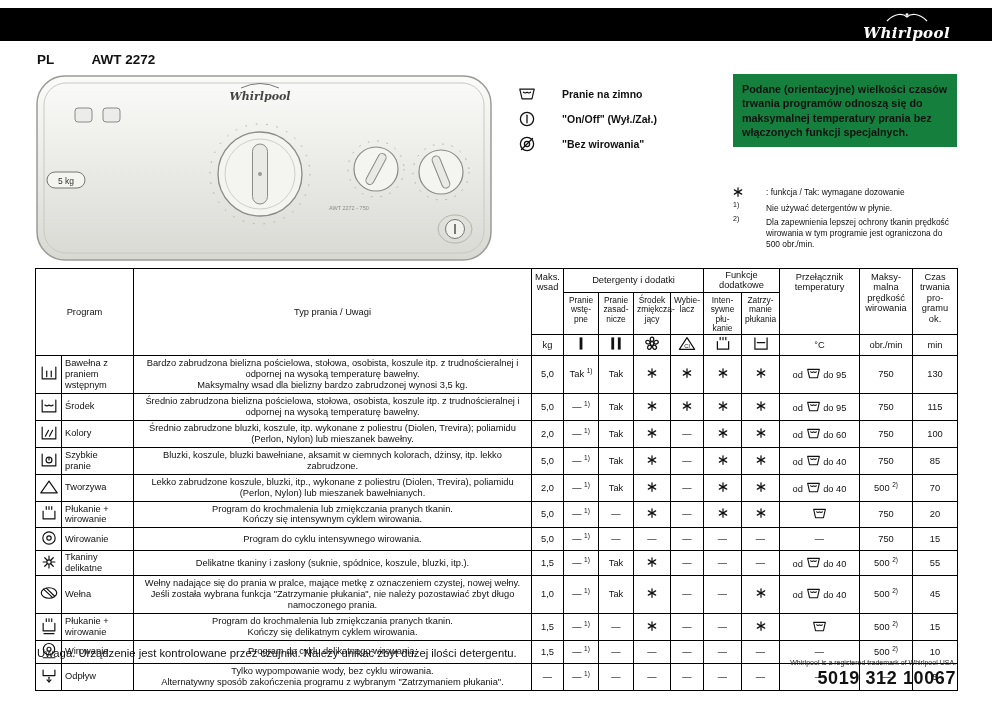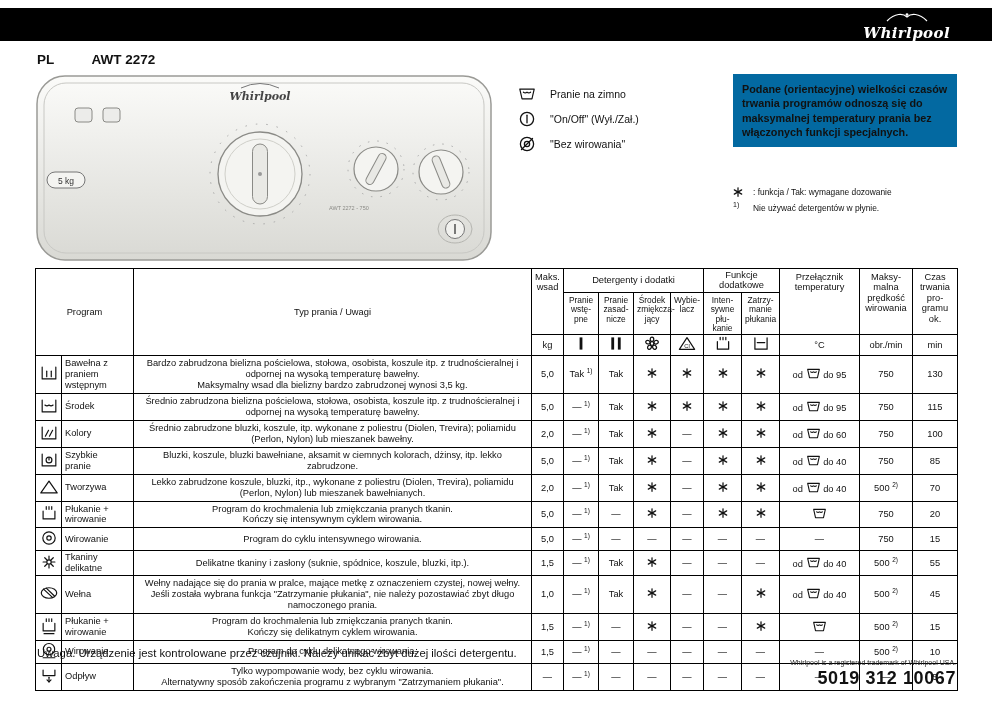--- a/index.html
+++ b/index.html
@@ -13,29 +13,29 @@
   .logo{color:#fff;text-align:center;line-height:1}
   .logo .name{font-family:"DejaVu Serif","Liberation Serif",serif;font-style:italic;
               font-weight:bold;font-size:15px;letter-spacing:.4px;margin-top:1px}
 
   .header-line{position:absolute;left:37px;top:52px;font-size:13.5px;font-weight:bold}
   .header-line .lang{margin-right:34px}
 
   .panel{position:absolute;left:35px;top:74px}
 
   .legend{position:absolute;left:518px;top:86px;width:210px}
-  .legend-item{display:flex;align-items:center;gap:12px;margin-bottom:9px;
-               font-weight:normal;font-size:10.5px}
+  .legend-item{display:flex;align-items:center;gap:24px;margin-bottom:9px;
+               font-weight:bold;font-size:10.5px}
   .licon{flex:0 0 20px;display:flex;align-items:center}
   .licon svg{width:18px;height:16px}
 
   .right-col{position:absolute;left:733px;top:74px;width:224px}
-  .infobox{background:#0369a1;padding:8px 9px;font-weight:bold;font-size:10.8px;line-height:1.32}
+  .infobox{background:#15803d;padding:8px 9px;font-weight:bold;font-size:10.8px;line-height:1.32}
   .footnotes{margin-top:40px;font-size:8.4px;line-height:1.3}
-  .fnote{display:flex;gap:8px;margin-bottom:3px}
+  .fnote{display:flex;gap:21px;margin-bottom:3px}
   .fmark{flex:0 0 12px;text-align:left}
   .fmark sup{font-size:7px}
   .sym svg{width:10px;height:10px}
 
   
   .ptable{position:absolute;left:35px;top:268px;width:922px;border-collapse:collapse;
           table-layout:fixed;border:1.5px solid #000}
   .ptable th,.ptable td{border:1px solid #000;padding:1px 3px}
   .ptable thead th{font-weight:normal;font-size:9.3px;line-height:1.12;
                    text-align:center;vertical-align:middle}
@@ -148,20 +148,24 @@
                 <line x1="6" y1="0.9" x2="6" y2="11.1"></line>
                 <line x1="1.6" y1="3.45" x2="10.4" y2="8.55"></line>
                 <line x1="1.6" y1="8.55" x2="10.4" y2="3.45"></line>
               </g>
             </svg></span></span>
         <span class="ftext">: funkcja / Tak: wymagane dozowanie</span>
       </div>
       <div class="fnote">
         <span class="fmark"><sup>1)</sup></span>
         <span class="ftext">Nie używać detergentów w płynie.</span>
+      </div>
+      <div class="fnote">
+        <span class="fmark"><sup>2)</sup></span>
+        <span class="ftext">Dla zapewnienia lepszej ochrony tkanin prędkość wirowania w tym programie jest ograniczona do 500 obr./min.</span>
       </div>
     </div>
 </div>
 
 <table class="ptable">
   <colgroup>
     <col style="width:26px">
       <col style="width:72px">
       <col style="width:398px">
       <col style="width:32px">

